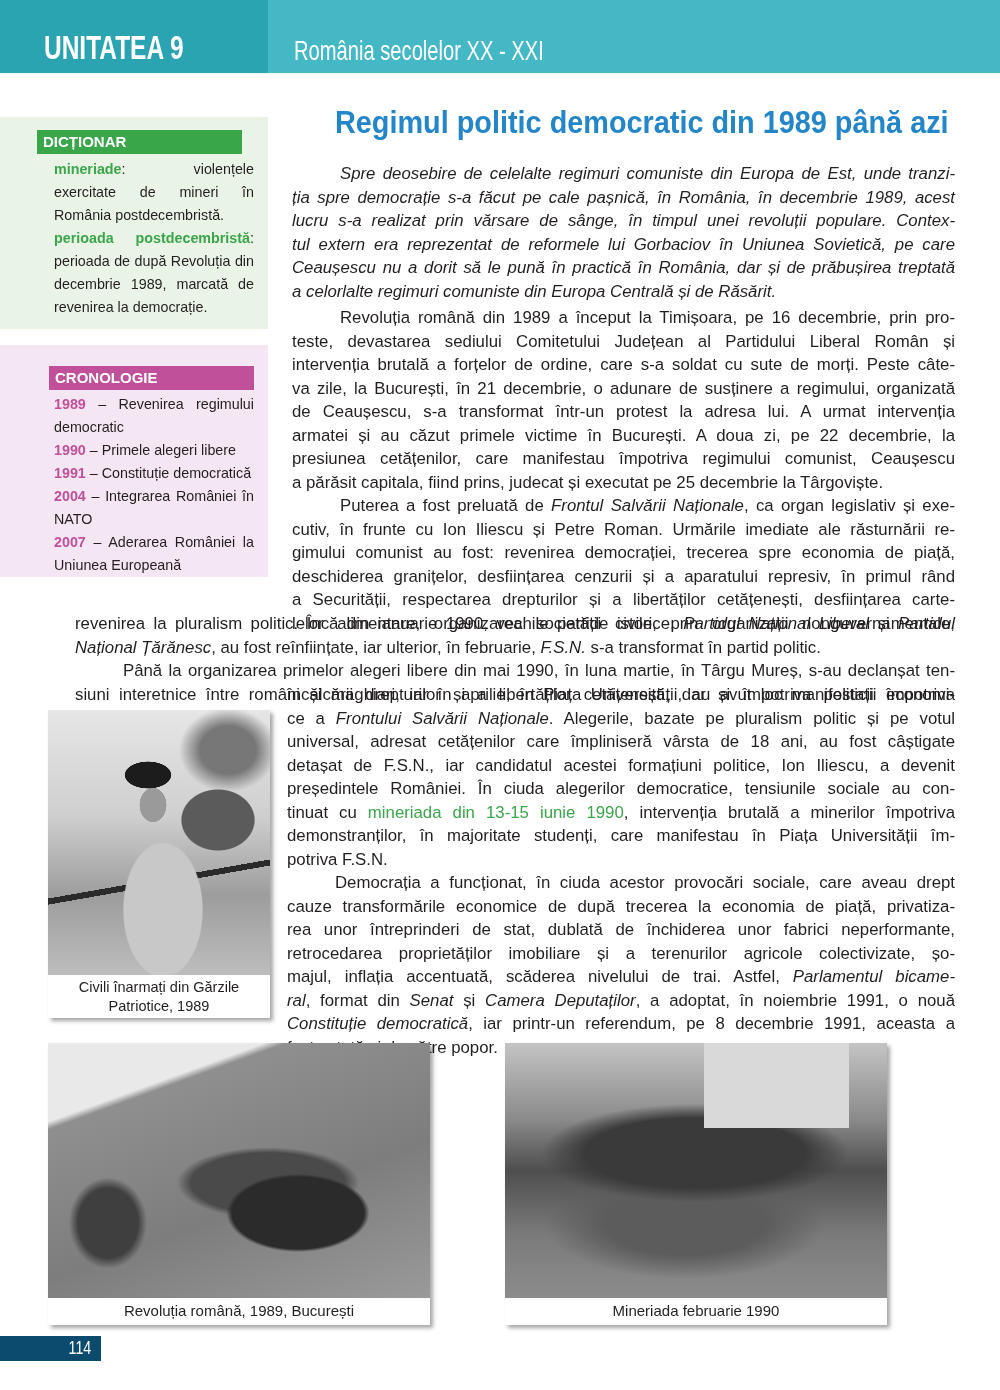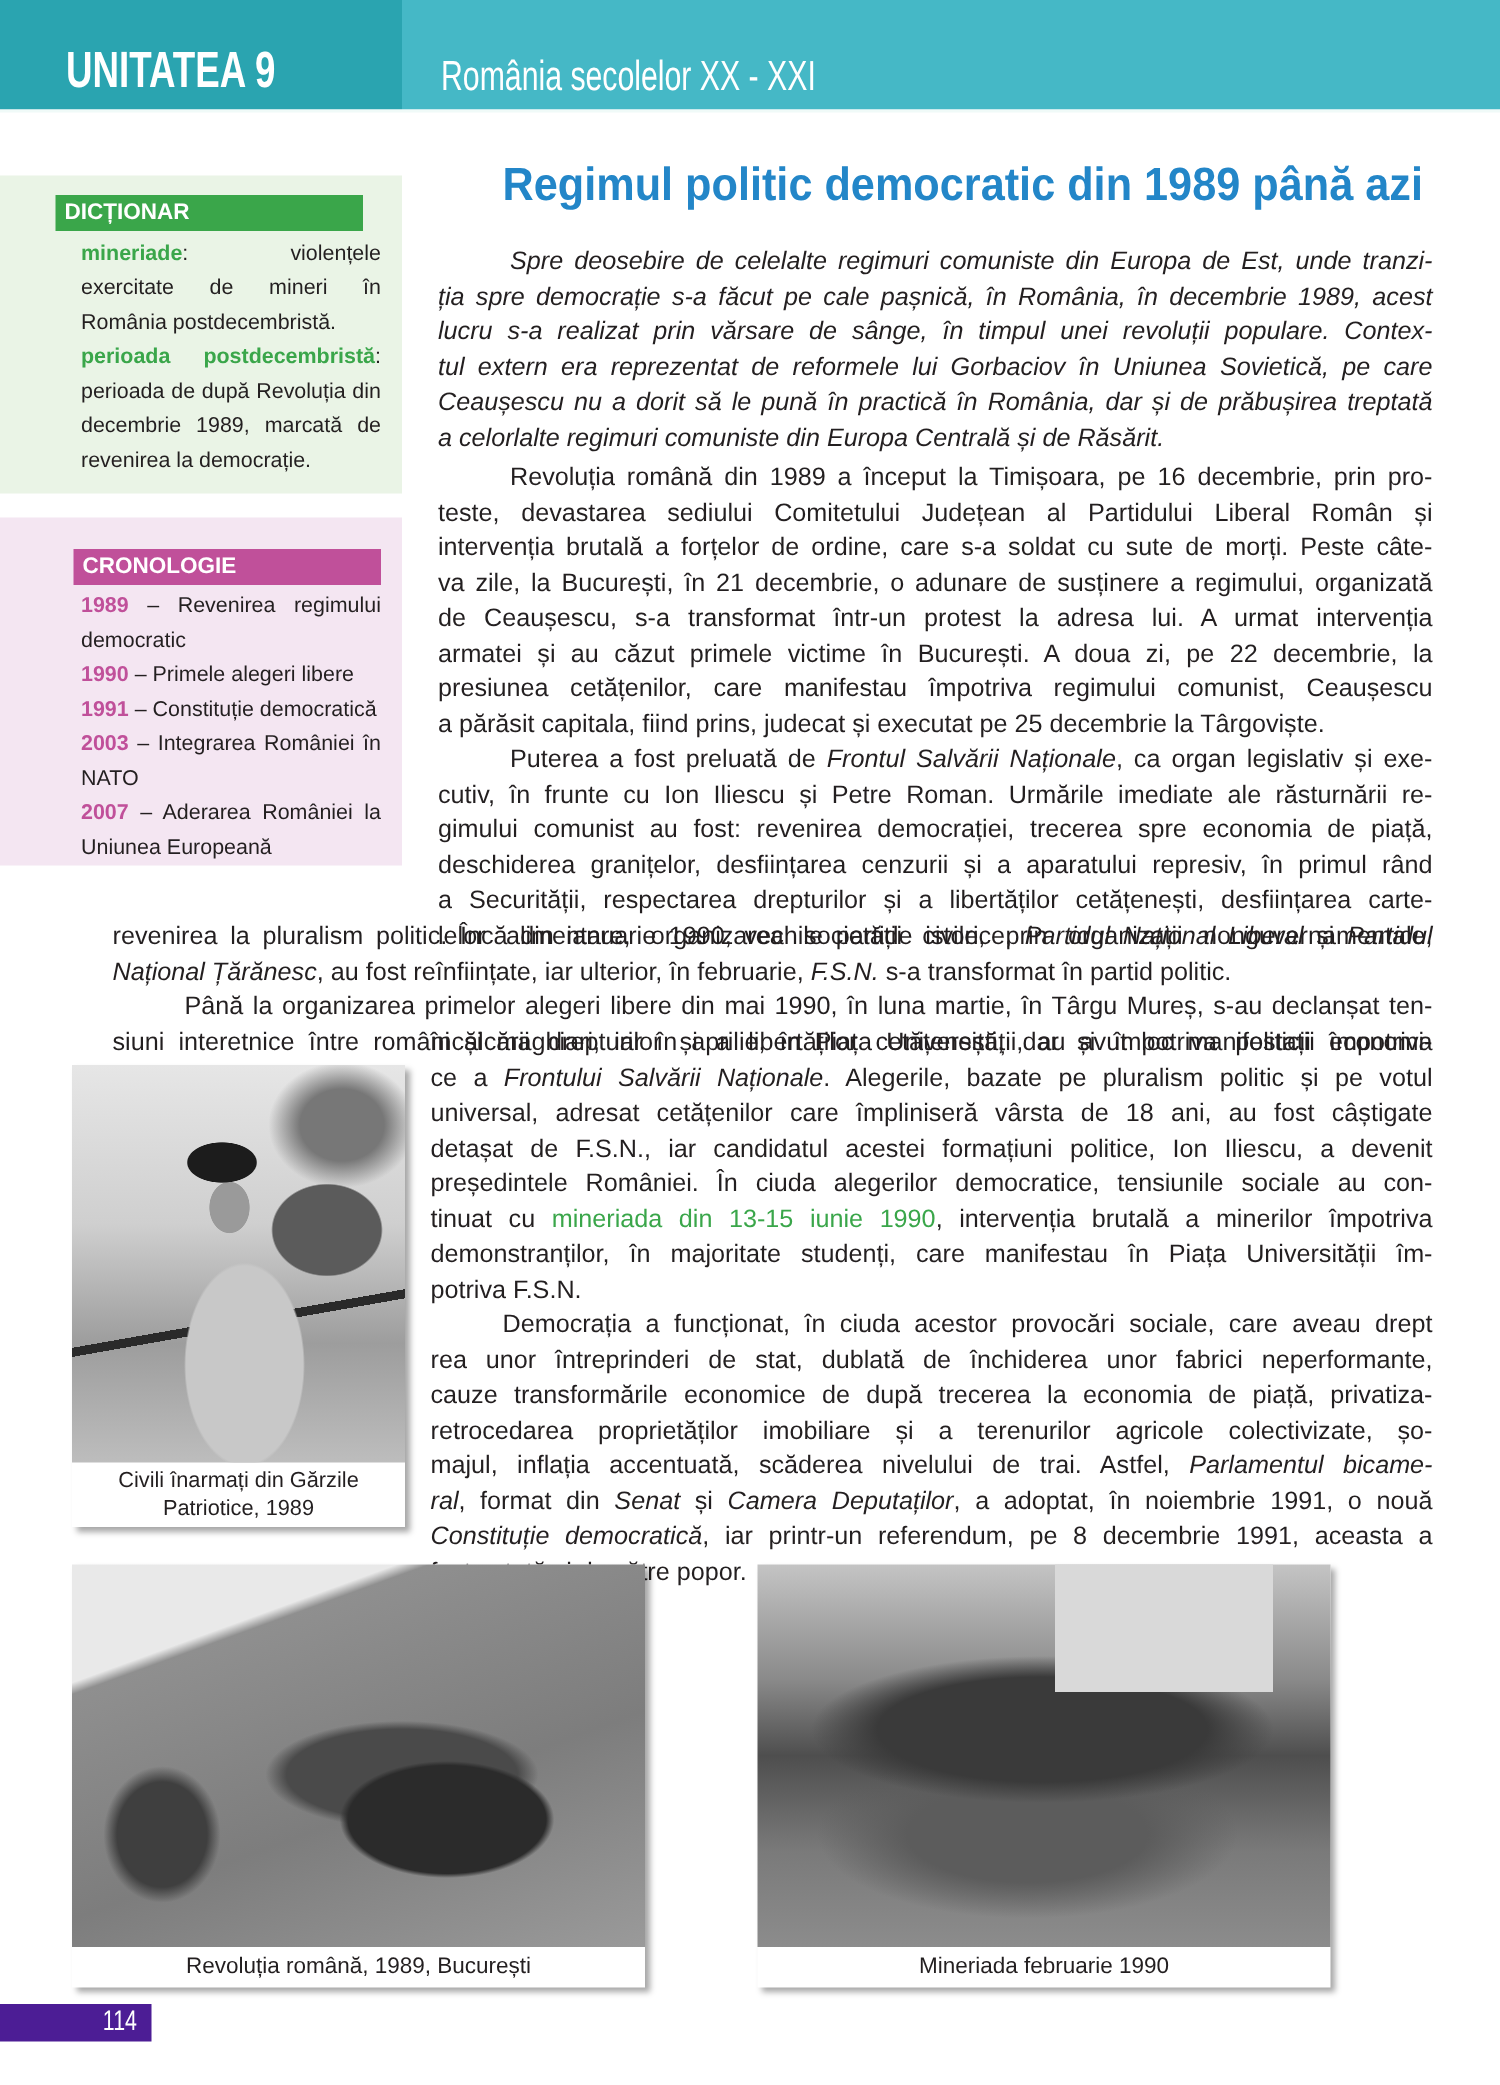--- a/index.html
+++ b/index.html
@@ -67,21 +67,21 @@
   .p2 .cap { top: 258px; font-size: 15px; }
 
   .p3 { left: 505px; top: 1043px; width: 382px; height: 282px; }
   .p3 .img { height: 255px; background:
       linear-gradient(90deg, transparent 0%, transparent 52%, #d9d9d9 52%, #d9d9d9 90%, transparent 90%) 0 0/100% 85px no-repeat,
       radial-gradient(ellipse 220px 70px at 190px 110px, #3a3a3a 50%, transparent 70%),
       radial-gradient(ellipse 200px 80px at 180px 180px, #5c5c5c 40%, transparent 70%),
       linear-gradient(180deg, #c4c4c4 0%, #8a8a8a 30%, #4e4e4e 50%, #7a7a7a 75%, #8c8c8c 100%); }
   .p3 .cap { top: 258px; font-size: 15px; }
 
-  .page-num { position: absolute; left: 0; top: 1336px; width: 101px; height: 25px; background: #4c1d95; }
+  .page-num { position: absolute; left: 0; top: 1336px; width: 101px; height: 25px; background: #0c4a6e; }
   .page-num span { position: absolute; right: 10px; top: 1px; color: #fff; font-size: 19px; font-family: "Liberation Sans Narrow", "Liberation Sans", sans-serif; transform: scaleX(0.75); transform-origin: right top; }
 </style>
 </head>
 <body>
 
 <div class="header">
   <div class="unit">
     <span>UNITATEA 9</span>
   </div>
   <div class="topic">
@@ -96,21 +96,21 @@
   <div><span class="term">mineriade</span><span>: violențele exercitate de mineri în România postdecembristă.</span></div>
   <div><span class="term">perioada postdecembristă</span><span>: perioada de după Revoluția din decembrie 1989, marcată de revenirea la democrație.</span></div>
 </div>
 
 <div class="cron-box"></div>
 <div class="cron-title">CRONOLOGIE</div>
 <div class="cron-body">
   <div class="cron-item"><span class="yr">1989</span><span> – Revenirea regimului democratic</span></div>
   <div class="cron-item"><span class="yr">1990</span><span> – Primele alegeri libere</span></div>
   <div class="cron-item"><span class="yr">1991</span><span> – Constituție democratică</span></div>
-  <div class="cron-item"><span class="yr">2003</span><span> – Integrarea României în NATO</span></div>
+  <div class="cron-item"><span class="yr">2004</span><span> – Integrarea României în NATO</span></div>
   <div class="cron-item"><span class="yr">2007</span><span> – Aderarea României la Uniunea Europeană</span></div>
 </div>
 
 <div class="page-title">Regimul politic democratic din 1989 până azi</div>
 
 <div class="txt" style="left:292px; top:162px; width:663px; font-style:italic;">
   <span class="line indent">Spre deosebire de celelalte regimuri comuniste din Europa de Est, unde tranzi-</span>
   <span class="line">ția spre democrație s-a făcut pe cale pașnică, în România, în decembrie 1989, acest</span>
   <span class="line">lucru s-a realizat prin vărsare de sânge, în timpul unei revoluții populare. Contex-</span>
   <span class="line">tul extern era reprezentat de reformele lui Gorbaciov în Uniunea Sovietică, pe care</span>
@@ -151,22 +151,22 @@
   <span class="line">universal, adresat cetățenilor care împliniseră vârsta de 18 ani, au fost câștigate</span>
   <span class="line">detașat de F.S.N., iar candidatul acestei formațiuni politice, Ion Iliescu, a devenit</span>
   <span class="line">președintele României. În ciuda alegerilor democratice, tensiunile sociale au con-</span>
   <span class="line"><span>tinuat cu </span><span class="hl-green">mineriada din 13-15 iunie 1990</span><span>, intervenția brutală a minerilor împotriva</span></span>
   <span class="line">demonstranților, în majoritate studenți, care manifestau în Piața Universității îm-</span>
   <span class="line last">potriva F.S.N.</span>
 </div>
 
 <div class="txt" style="left:287px; top:871px; width:668px;">
   <span class="line indent">Democrația a funcționat, în ciuda acestor provocări sociale, care aveau drept</span>
+  <span class="line">cauze transformările economice de după trecerea la economia de piață, privatiza-</span>
   <span class="line">rea unor întreprinderi de stat, dublată de închiderea unor fabrici neperformante,</span>
-  <span class="line">cauze transformările economice de după trecerea la economia de piață, privatiza-</span>
   <span class="line">retrocedarea proprietăților imobiliare și a terenurilor agricole colectivizate, șo-</span>
   <span class="line"><span>majul, inflația accentuată, scăderea nivelului de trai. Astfel, </span><i>Parlamentul bicame-</i></span>
   <span class="line"><i>ral</i><span>, format din </span><i>Senat</i><span> și </span><i>Camera Deputaților</i><span>, a adoptat, în noiembrie 1991, o nouă</span></span>
   <span class="line"><i>Constituție democratică</i><span>, iar printr-un referendum, pe 8 decembrie 1991, aceasta a</span></span>
   <span class="line last">fost votată și de către popor.</span>
 </div>
 
 <div class="photo p1">
   <div class="img"></div>
   <div class="cap">

